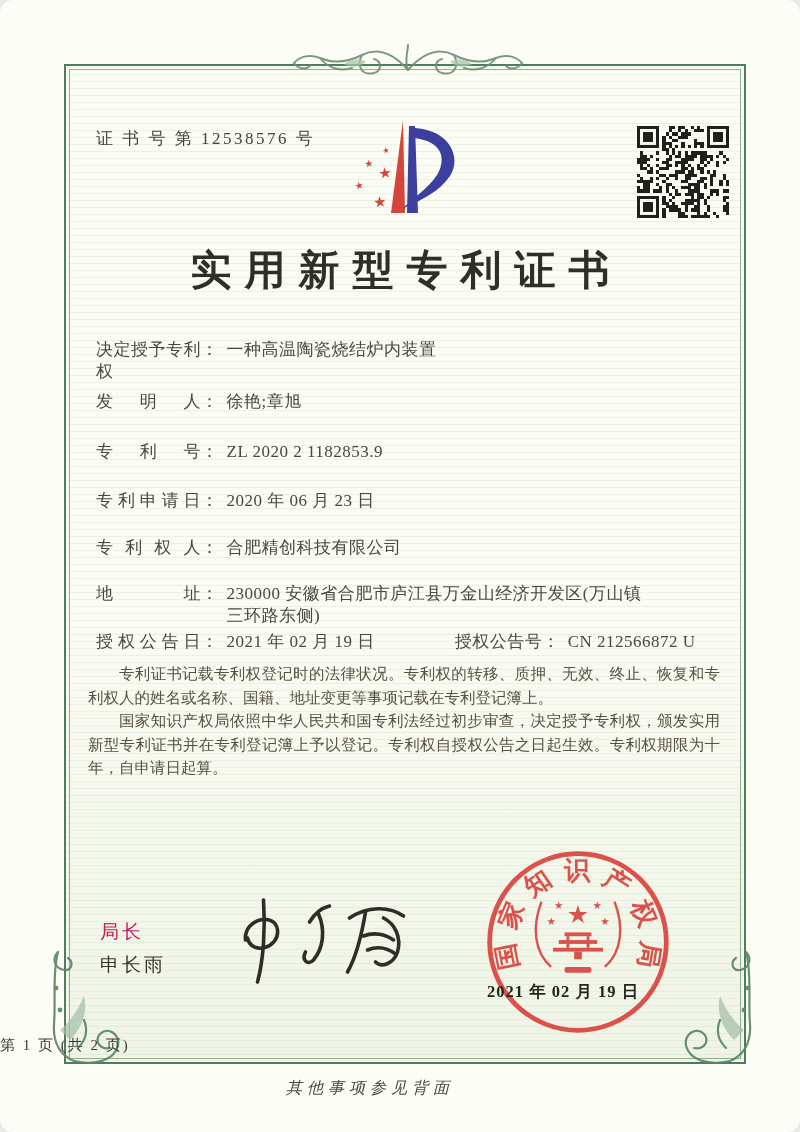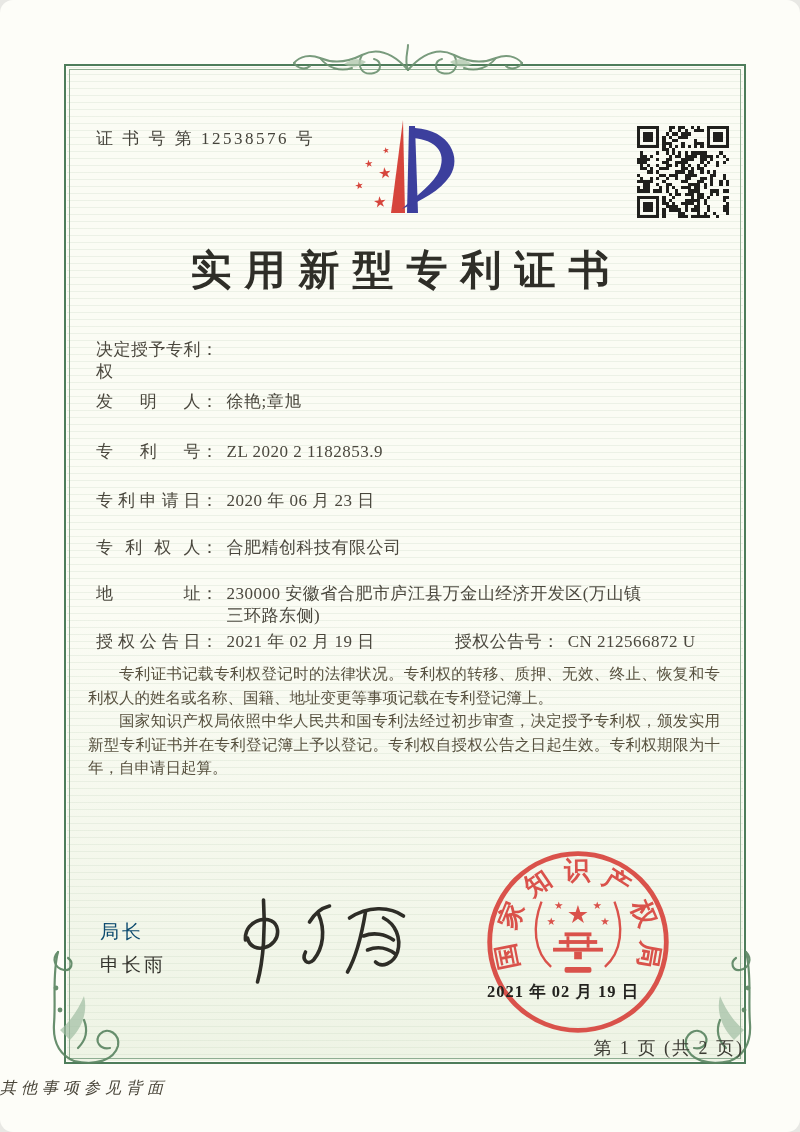--- a/index.html
+++ b/index.html
@@ -41,28 +41,28 @@
   }
   .fcolon{flex:0 0 auto;margin-right:8px;}
   .fvalue{white-space:nowrap;}
   .fvalue.wrap{white-space:normal;width:420px;}
   .pair2{display:flex;margin-left:80px;}
   .body-text{
     left:88px;top:662px;width:632px;font-size:15.5px;line-height:23.5px;
     color:#57513f;text-align:justify;
   }
   .body-text p{margin:0;text-indent:2em;}
-  .director-title{left:100px;top:919px;font-size:19px;letter-spacing:3px;color:#0c4a6e;}
+  .director-title{left:100px;top:919px;font-size:19px;letter-spacing:3px;color:#be185d;}
   .director-name{left:100px;top:952px;font-size:19px;letter-spacing:3px;color:#34332d;}
   .seal-date{
     left:487px;top:981px;width:170px;font-size:16.5px;font-weight:700;
     letter-spacing:1px;color:#23231f;
   }
-  .page-number{left:0;top:1036px;width:744px;text-align:right;font-size:18px;letter-spacing:2px;color:#3c3b33;}
-  .back-note{left:0;top:1078px;width:740px;text-align:left;font-size:16px;letter-spacing:5px;color:#4a463a;font-style:italic;}
+  .page-number{left:0;top:1036px;width:744px;text-align:left;font-size:15px;letter-spacing:2px;color:#3c3b33;}
+  .back-note{left:0;top:1078px;width:740px;text-align:center;font-size:16px;letter-spacing:5px;color:#4a463a;font-style:italic;}
   svg{display:block;}
 </style>
 </head>
 <body>
 
 <div class="page">
 
   <div class="inner-bg"></div>
   <div class="frame-outer">
     <div class="frame-inner"></div>
@@ -433,20 +433,21 @@
       <rect x="21" y="28" width="1" height="1"></rect>
       <rect x="22" y="28" width="1" height="1"></rect>
       <rect x="25" y="28" width="1" height="1"></rect>
     </svg>
 
   <div class="abs title">实用新型专利证书</div>
 
   <div class="abs frow" style="top:339px">
     <span class="flabel">决定授予专利权</span>
       <span class="fcolon">：</span>
+    <span class="fvalue">一种高温陶瓷烧结炉内装置</span>
   </div>
   <div class="abs frow" style="top:391px">
     <span class="flabel">发明人</span>
       <span class="fcolon">：</span>
     <span class="fvalue">徐艳;章旭</span>
   </div>
   <div class="abs frow" style="top:441px">
     <span class="flabel">专利号</span>
       <span class="fcolon">：</span>
     <span class="fvalue">ZL 2020 2 1182853.9</span>

